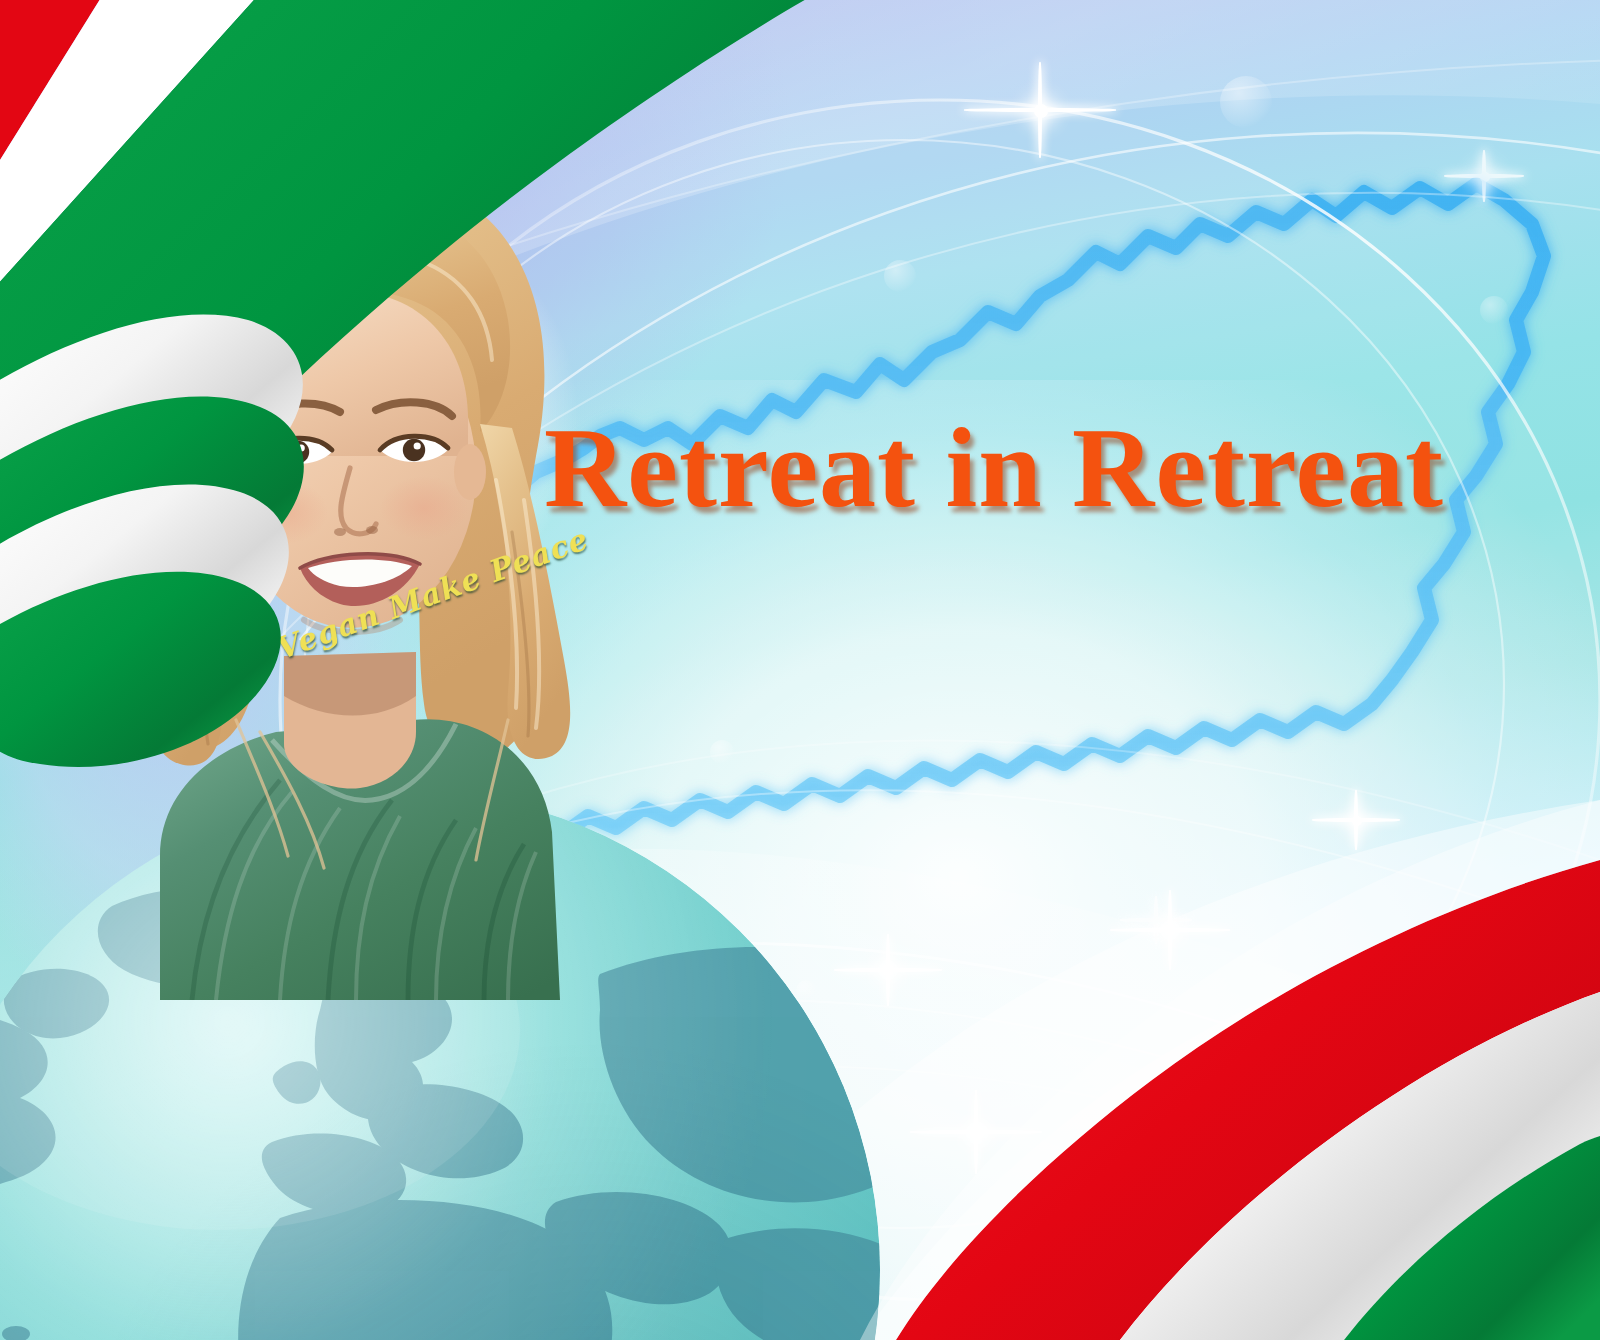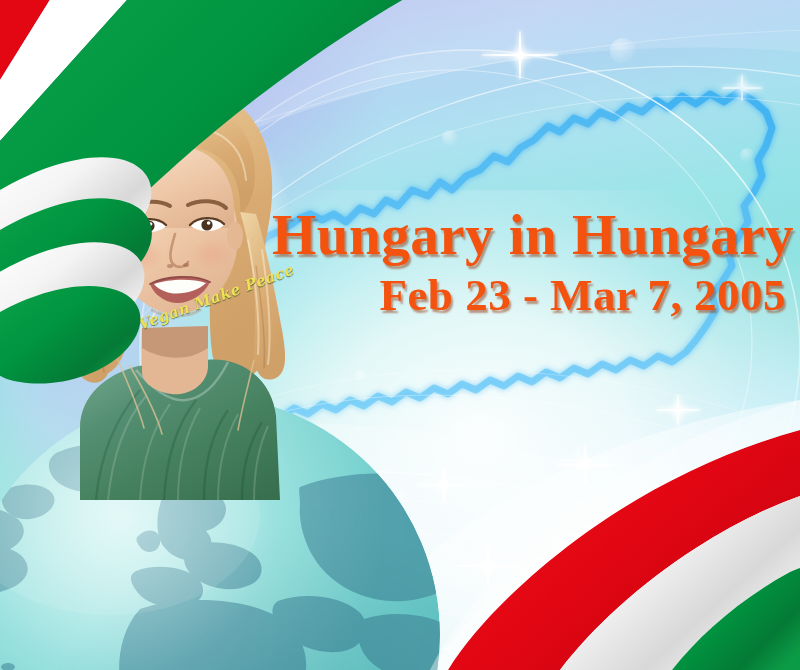--- a/index.html
+++ b/index.html
@@ -582,17 +582,16 @@
            C797,569 794,570 790,572
            C742,598 700,634 672,670
            L800,670 Z"></path>
 
       <path fill="rgba(255,255,255,.40)" d="M800,400 C700,426 606,478 536,540 C490,580 452,626 430,670 L448,670
            C474,628 520,582 576,540 C640,492 720,452 800,430 Z"></path>
     </svg>
   </div>
 
   <div class="headline">
-    <div class="title-line">Hungary in Hungary</div>
-    <div class="date-line">Feb 23 - Mar 7, 2005</div>
+    <div class="title-line">Retreat in Retreat</div>
   </div>
 
 </div>
 
 </body></html>

